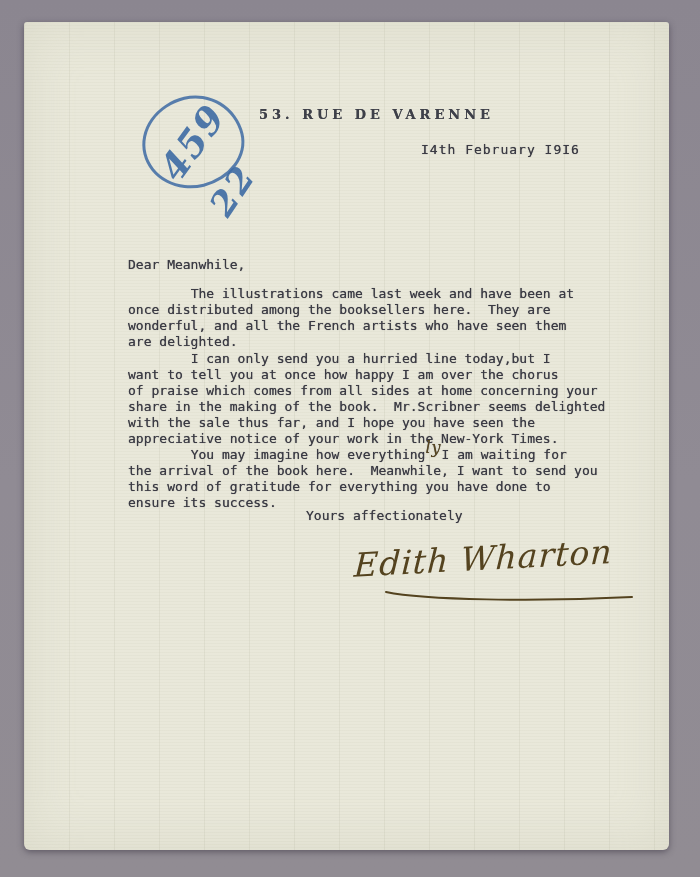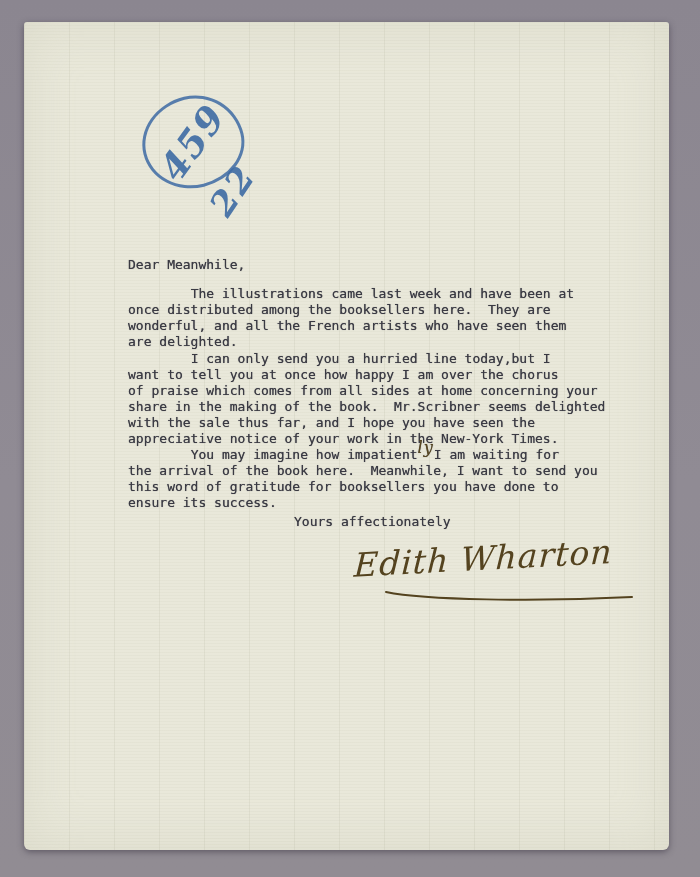--- a/index.html
+++ b/index.html
@@ -29,21 +29,21 @@
     font-weight:bold;font-size:13px;letter-spacing:4px;color:#3e4049;
     text-shadow:0 0 0.5px rgba(62,64,73,0.8);
     white-space:nowrap;
   }
   .date{left:397px;top:120px;letter-spacing:1px;white-space:nowrap;}
   .salutation{left:104px;top:235px;}
   .para{left:104px;width:485px;}
   .p1{top:264px;}
   .p2{top:329px;}
   .p3{top:424px;}
-  .closing{left:270px;top:486px;white-space:nowrap;margin-top:6px;}
+  .closing{left:282px;top:486px;white-space:nowrap;}
   .ink-insert{
     position:relative;top:-6px;
     font-family:"DejaVu Serif","Liberation Serif",serif;font-style:italic;
     font-size:16px;color:#57461f;letter-spacing:1px;
   }
   .watermark{
     position:absolute;left:46px;top:304px;width:600px;
     font-family:"DejaVu Serif","Liberation Serif",serif;
     font-size:37px;letter-spacing:9px;white-space:nowrap;
     color:rgba(209,209,189,0.32);
@@ -86,39 +86,41 @@
 
 <div class="scene">
   <div class="paper">
 
 
     <div class="stamp-ellipse">
       <span class="stamp-number">459</span>
     </div>
     <div class="number-22">22</div>
 
+    <div class="letterhead">53. RUE DE VARENNE</div>
 
+    <div class="typed date">I4th February I9I6</div>
 
     <div class="typed salutation">Dear Meanwhile,</div>
 
     <div class="typed para p1">        The illustrations came last week and have been at
 once distributed among the booksellers here.  They are
 wonderful, and all the French artists who have seen them
 are delighted.</div>
 
     <div class="typed para p2">        I can only send you a hurried line today,but I
 want to tell you at once how happy I am over the chorus
 of praise which comes from all sides at home concerning your
 share in the making of the book.  Mr.Scribner seems delighted
 with the sale thus far, and I hope you have seen the
 appreciative notice of your work in the New-York Times.</div>
 
-    <div class="typed para p3"><span>        You may imagine how impatient</span><span class="ink-insert">ly</span><span>I am waiting for
+    <div class="typed para p3"><span>        You may imagine how everything</span><span class="ink-insert">ly</span><span>I am waiting for
 the arrival of the book here.  Meanwhile, I want to send you
-this word of gratitude for booksellers you have done to
+this word of gratitude for everything you have done to
 ensure its success.</span></div>
 
     <div class="typed closing">Yours affectionately</div>
 
     <div class="signature-block">
       <span class="signature-name">Edith Wharton</span>
       <svg class="signature-underline" width="250" height="20" viewBox="0 0 250 20">
         <path d="M2 6 C 40 14, 150 16, 248 11" fill="none" stroke="#54431f" stroke-width="2" stroke-linecap="round"></path>
       </svg>
     </div>

